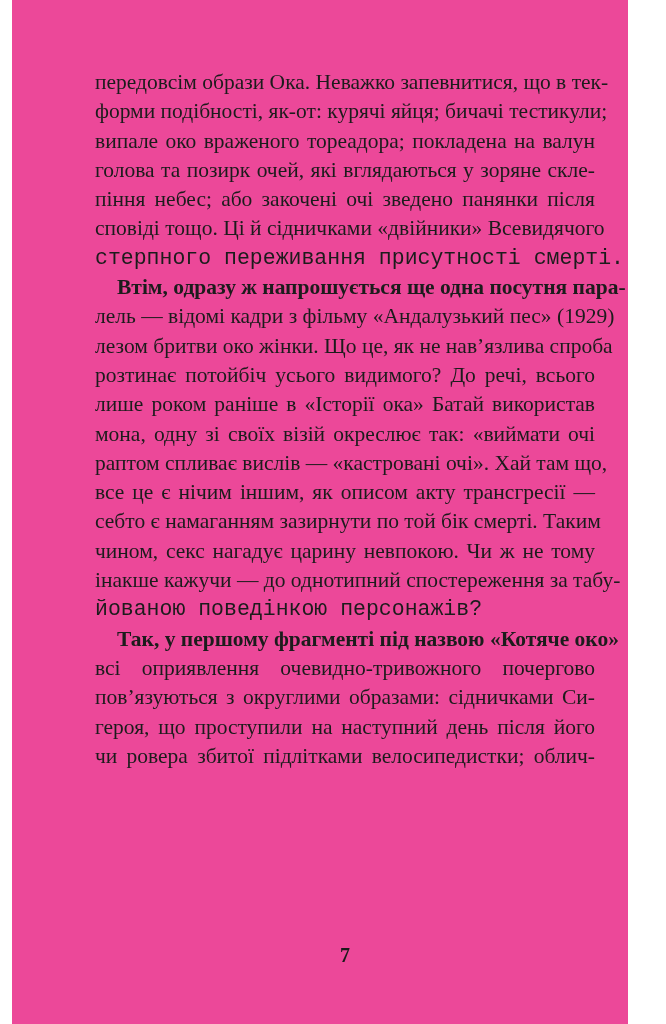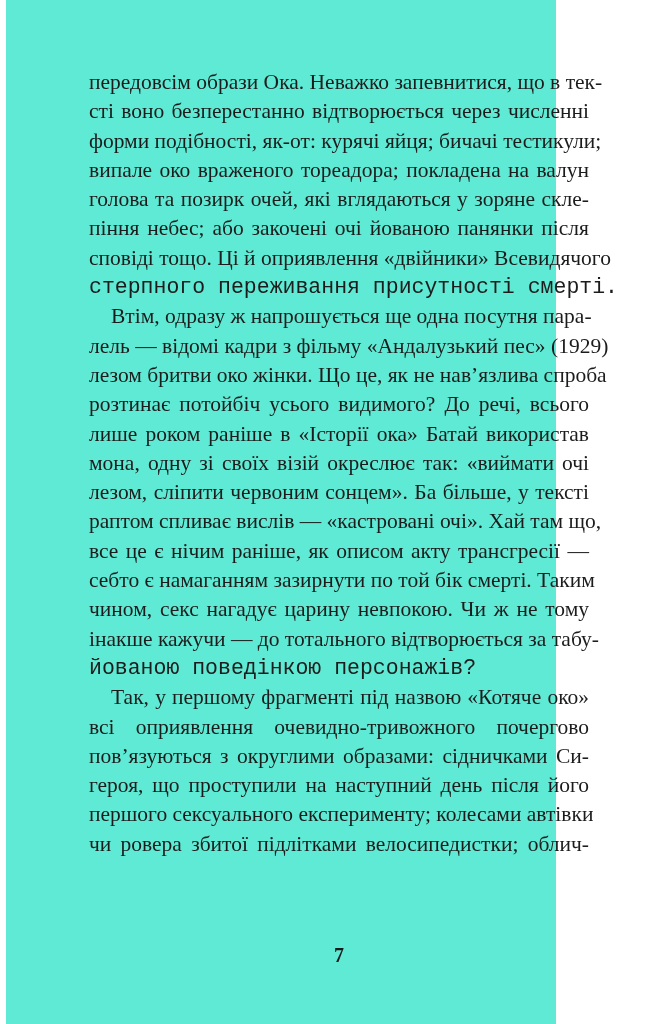--- a/index.html
+++ b/index.html
@@ -8,25 +8,25 @@
     background: #ffffff;
   }
   body {
     width: 666px;
     height: 1024px;
     position: relative;
     overflow: hidden;
   }
   .page {
     position: absolute;
-    left: 6px;
+    left: 12px;
     top: 0;
-    width: 550px;
+    width: 616px;
     height: 1024px;
-    background: #5eead4;
+    background: #ec4899;
   }
   .text-block {
     position: absolute;
     left: 83px;
     top: 68px;
     width: 500px;
     font-family: "Liberation Serif", "DejaVu Serif", serif;
     font-size: 21.5px;
     line-height: 29.3px;
     color: #1c1c1c;
@@ -37,20 +37,21 @@
     text-align: justify;
     text-align-last: justify;
     height: 29.3px;
   }
   .line.last {
     text-align-last: left;
     font-family: Liberation Mono, monospace;
   }
   .line.indent {
     padding-left: 22px;
+    font-weight: bold;
   }
   .page-number {
     position: absolute;
     left: 0;
     width: 666px;
     top: 944px;
     text-align: center;
     font-family: "Liberation Serif", "DejaVu Serif", serif;
     font-weight: bold;
     font-size: 20px;
@@ -58,49 +59,46 @@
   }
 </style>
 </head>
 <body>
 
 <div class="page">
   <div class="text-block">
 
     <div>
       <span class="line">передовсім образи Ока. Неважко запевнитися, що в тек-</span>
-      <span class="line">сті воно безперестанно відтворюється через численні</span>
       <span class="line">форми подібності, як-от: курячі яйця; бичачі тестикули;</span>
       <span class="line">випале око враженого тореадора; покладена на валун</span>
       <span class="line">голова та позирк очей, які вглядаються у зоряне скле-</span>
-      <span class="line">піння небес; або закочені очі йованою панянки після</span>
-      <span class="line">сповіді тощо. Ці й оприявлення «двійники» Всевидячого</span>
+      <span class="line">піння небес; або закочені очі зведено панянки після</span>
+      <span class="line">сповіді тощо. Ці й сідничками «двійники» Всевидячого</span>
       <span class="line last">стерпного переживання присутності смерті.</span>
     </div>
 
     <div>
       <span class="line indent">Втім, одразу ж напрошується ще одна посутня пара-</span>
       <span class="line">лель — відомі кадри з фільму «Андалузький пес» (1929)</span>
       <span class="line">лезом бритви око жінки. Що це, як не нав’язлива спроба</span>
       <span class="line">розтинає потойбіч усього видимого? До речі, всього</span>
       <span class="line">лише роком раніше в «Історії ока» Батай використав</span>
       <span class="line">мона, одну зі своїх візій окреслює так: «виймати очі</span>
-      <span class="line">лезом, сліпити червоним сонцем». Ба більше, у тексті</span>
       <span class="line">раптом спливає вислів — «кастровані очі». Хай там що,</span>
-      <span class="line">все це є нічим раніше, як описом акту трансгресії —</span>
+      <span class="line">все це є нічим іншим, як описом акту трансгресії —</span>
       <span class="line">себто є намаганням зазирнути по той бік смерті. Таким</span>
       <span class="line">чином, секс нагадує царину невпокою. Чи ж не тому</span>
-      <span class="line">інакше кажучи — до тотального відтворюється за табу-</span>
+      <span class="line">інакше кажучи — до однотипний спостереження за табу-</span>
       <span class="line last">йованою поведінкою персонажів?</span>
     </div>
 
     <div>
       <span class="line indent">Так, у першому фрагменті під назвою «Котяче око»</span>
       <span class="line">всі оприявлення очевидно-тривожного почергово</span>
       <span class="line">пов’язуються з округлими образами: сідничками Си-</span>
       <span class="line">героя, що проступили на наступний день після його</span>
-      <span class="line">першого сексуального експерименту; колесами автівки</span>
       <span class="line">чи ровера збитої підлітками велосипедистки; облич-</span>
     </div>
   </div>
 
   <div class="page-number">7</div>
 </div>
 
 </body></html>

